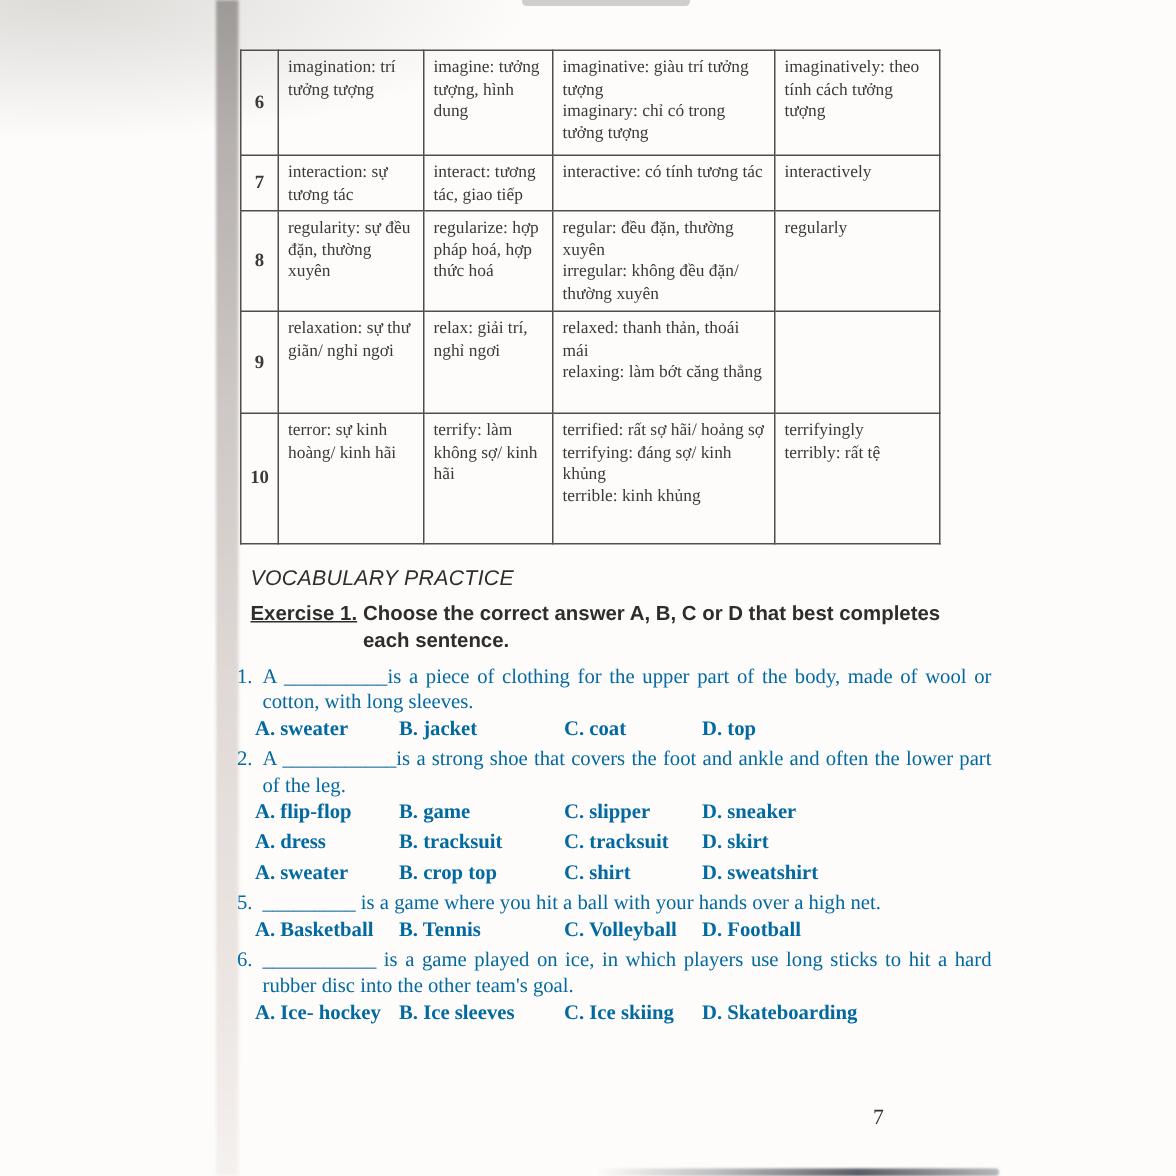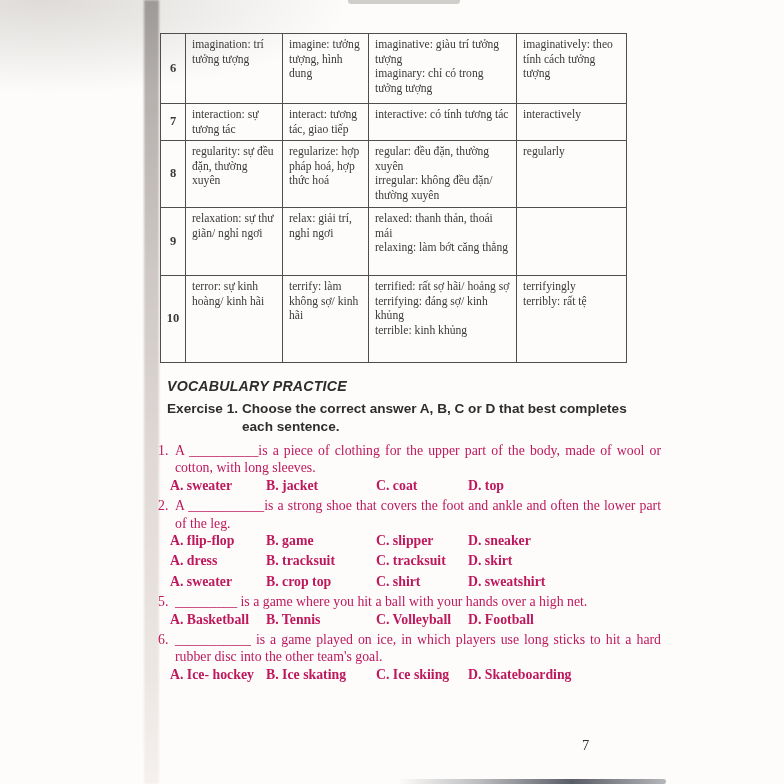--- a/index.html
+++ b/index.html
@@ -43,31 +43,31 @@
     overflow:hidden;
   }
   .vtable td.num{
     text-align:center;vertical-align:middle;
     font-weight:bold;font-size:12.5px;padding:2px 1px;
     white-space:normal;
   }
   
   .main{position:absolute;left:158px;top:378px;width:503px;}
   .sec-title{
-    font-family:"Liberation Sans", sans-serif;font-weight:bold;font-style:italic;
+    font-family:"Liberation Sans", sans-serif;font-weight:normal;font-style:italic;
     font-size:14.2px;color:#2d2d2d;margin:0 0 6px 9px;letter-spacing:.2px;
   }
   .ex-head{
     display:flex;margin:0 0 7px 9px;
     font-family:"Liberation Sans", sans-serif;font-weight:bold;
     font-size:13.6px;color:#2d2d2d;line-height:17.5px;
   }
-  .ex-label{width:75px;flex:none;}
+  .ex-label{width:75px;flex:none;text-decoration:underline;}
   .ex-instr{width:420px;}
-  .q{font-size:13.8px;line-height:17.4px;color:#be185d;}
+  .q{font-size:13.8px;line-height:17.4px;color:#0369a1;}
   .stem{text-align:justify;padding-left:17px;text-indent:-17px;margin:0;}
   .qnum{display:inline-block;width:17px;text-indent:0;}
   .opts{
     display:grid;grid-template-columns:96px 110px 92px auto;
     margin:0 0 3px 12px;
     font-weight:bold;
   }
   .pagenum{
     position:absolute;left:582px;top:737px;
     font-size:14.5px;color:#2f2f2f;
@@ -189,21 +189,21 @@
         <span>B. Tennis</span>
         <span>C. Volleyball</span>
         <span>D. Football</span>
       </div>
     </div>
 
     <div class="q">
       <p class="stem"><span class="qnum">6.</span><span>___________ is a game played on ice, in which players use long sticks to hit a hard rubber disc into the other team's goal.</span></p>
       <div class="opts">
         <span>A. Ice- hockey</span>
-        <span>B. Ice skating</span>
+        <span>B. Ice sleeves</span>
         <span>C. Ice skiing</span>
         <span>D. Skateboarding</span>
       </div>
     </div>
   </div>
 
   <div class="pagenum">7</div>
 
 </div>
 

